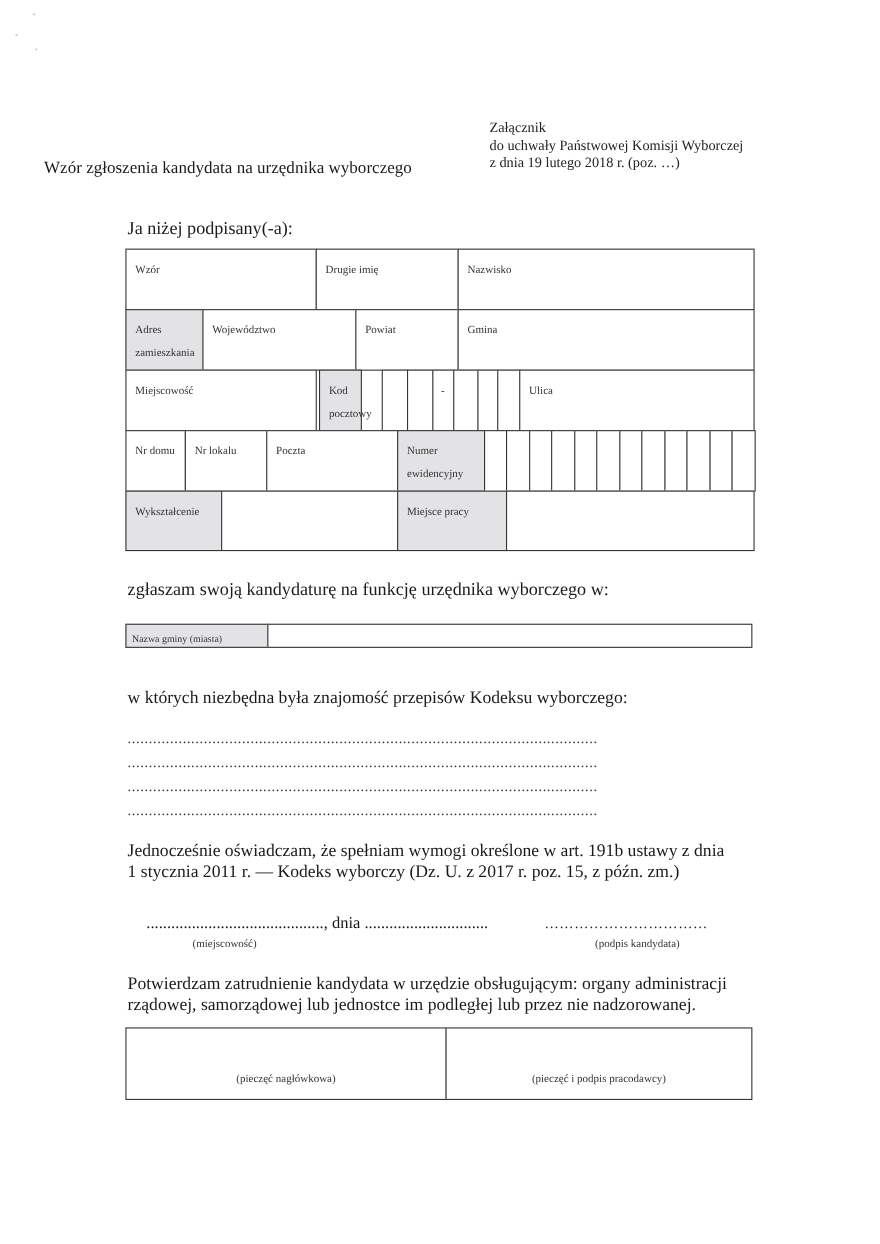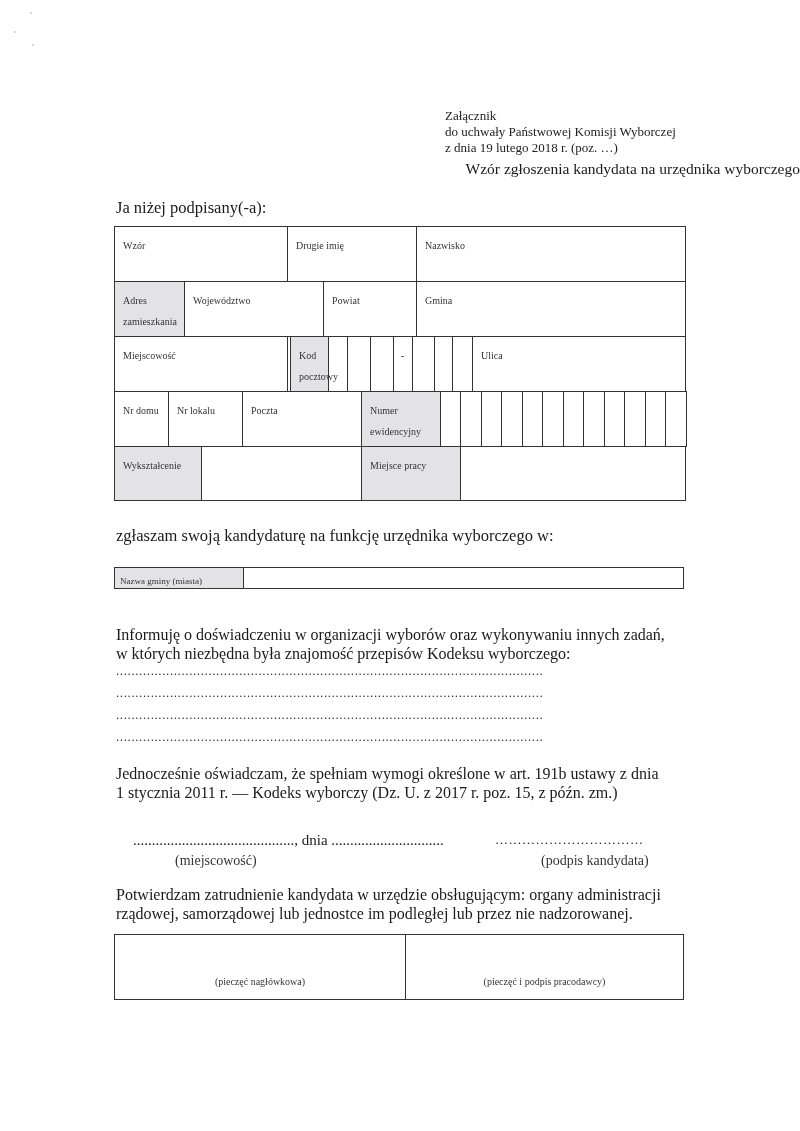--- a/index.html
+++ b/index.html
@@ -1,26 +1,26 @@
 <!DOCTYPE html>
 <html><head>
 <meta charset="utf-8">
 <style>
   html, body { margin:0; padding:0; }
   body { width:800px; height:1131px; background:#ffffff; position:relative; overflow:hidden;
          font-family:"Liberation Serif","DejaVu Serif",serif; color:#1a1a1a; }
   .abs { position:absolute; }
   .att { left:445px; top:108px; font-size:13px; line-height:16px; color:#222; }
-  .title { left:0; width:800px; top:160px; text-align:right; font-size:15.5px; padding-left:40px; box-sizing:border-box; }
+  .title { left:0; width:800px; top:144px; text-align:left; font-size:15.5px; padding-left:40px; box-sizing:border-box; }
   .lead { left:116px; top:198px; font-size:16.5px; }
   .cell { position:absolute; border:1px solid #333; box-sizing:border-box; font-size:10px; color:#333; padding:8px 0 0 8px; line-height:21px; background:#fff; }
   .gray { background:#e3e3e6; }
   .para { left:116px; font-size:16px; line-height:19px; width:580px; }
   .dots { left:116px; width:570px; font-size:13px; letter-spacing:0.6px; overflow:hidden; white-space:nowrap; color:#333; }
-  .small { font-size:14px; color:#333; }
+  .small { font-size:10px; color:#333; }
   .specks { width:2px; height:2px; background:#ccc; border-radius:1px; }
 </style>
 </head>
 <body>
 
 <div class="abs specks" style="left:30px;top:12px;"></div>
 <div class="abs specks" style="left:14px;top:31px;"></div>
 <div class="abs specks" style="left:32px;top:44px;"></div>
 
 <div class="abs att">
@@ -75,21 +75,20 @@
   <div class="cell" style="left:201px;top:446px;width:161px;height:55px;"></div>
   <div class="cell gray" style="left:361px;top:446px;width:100px;height:55px;"><span>Miejsce pracy</span></div>
   <div class="cell" style="left:460px;top:446px;width:226px;height:55px;"></div>
 </div>
 
 <div class="abs" style="left:116px;top:526px;font-size:16.5px;">zgłaszam swoją kandydaturę na funkcję urzędnika wyborczego w:</div>
 <div class="cell gray" style="left:114px;top:567px;width:130px;height:22px;padding:6px 0 0 5px;line-height:14px;font-size:9px;"><span>Nazwa gminy (miasta)</span></div>
 <div class="cell" style="left:243px;top:567px;width:441px;height:22px;"></div>
 
 <div class="abs para" style="top:625px;">
-  <div>Informuję o doświadczeniu w organizacji wyborów oraz wykonywaniu innych zadań,</div>
   <div>w których niezbędna była znajomość przepisów Kodeksu wyborczego:</div>
 </div>
 <div class="abs dots" style="top:663px;">...............................................................................................................</div>
 <div class="abs dots" style="top:685px;">...............................................................................................................</div>
 <div class="abs dots" style="top:707px;">...............................................................................................................</div>
 <div class="abs dots" style="top:729px;">...............................................................................................................</div>
 
 <div class="abs para" style="top:764px;">
   <div>Jednocześnie oświadczam, że spełniam wymogi określone w art. 191b ustawy z dnia</div>
   <div>1 stycznia 2011 r. — Kodeks wyborczy (Dz. U. z 2017 r. poz. 15, z późn. zm.)</div>

